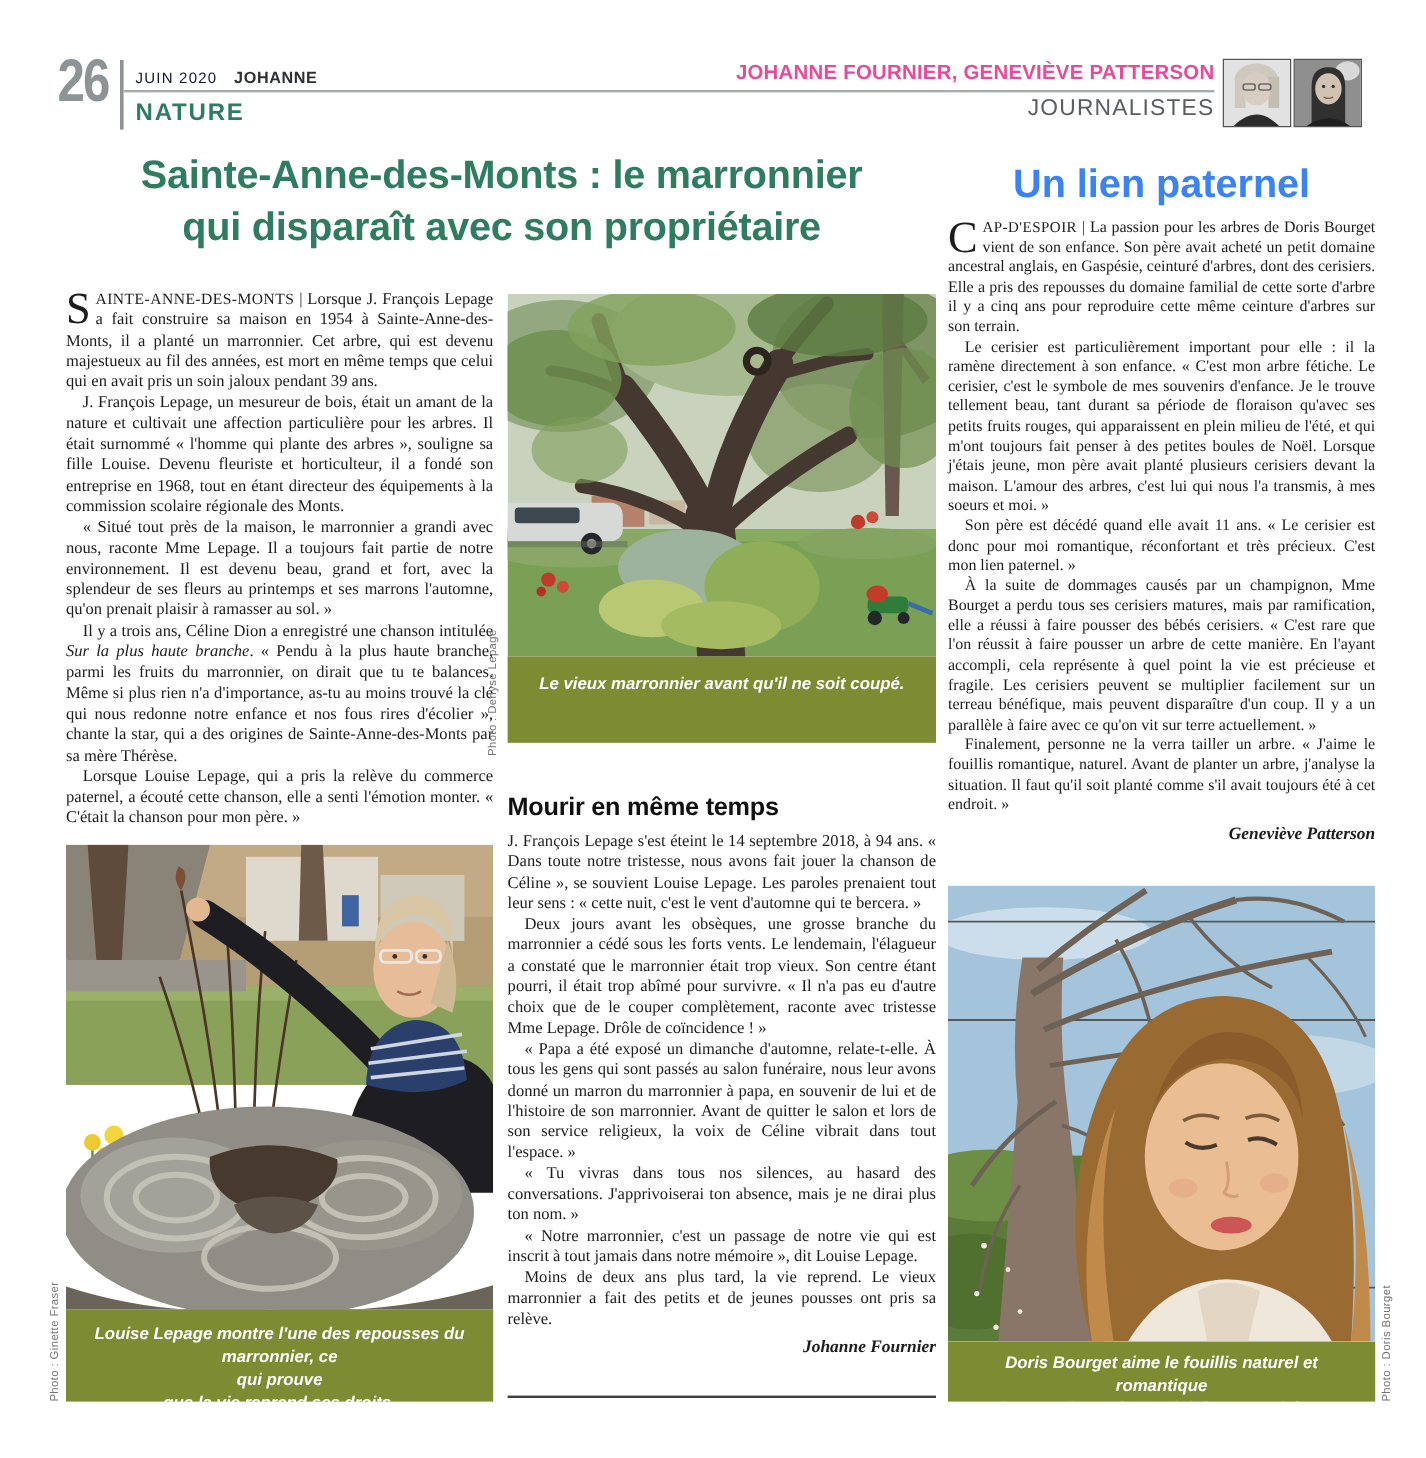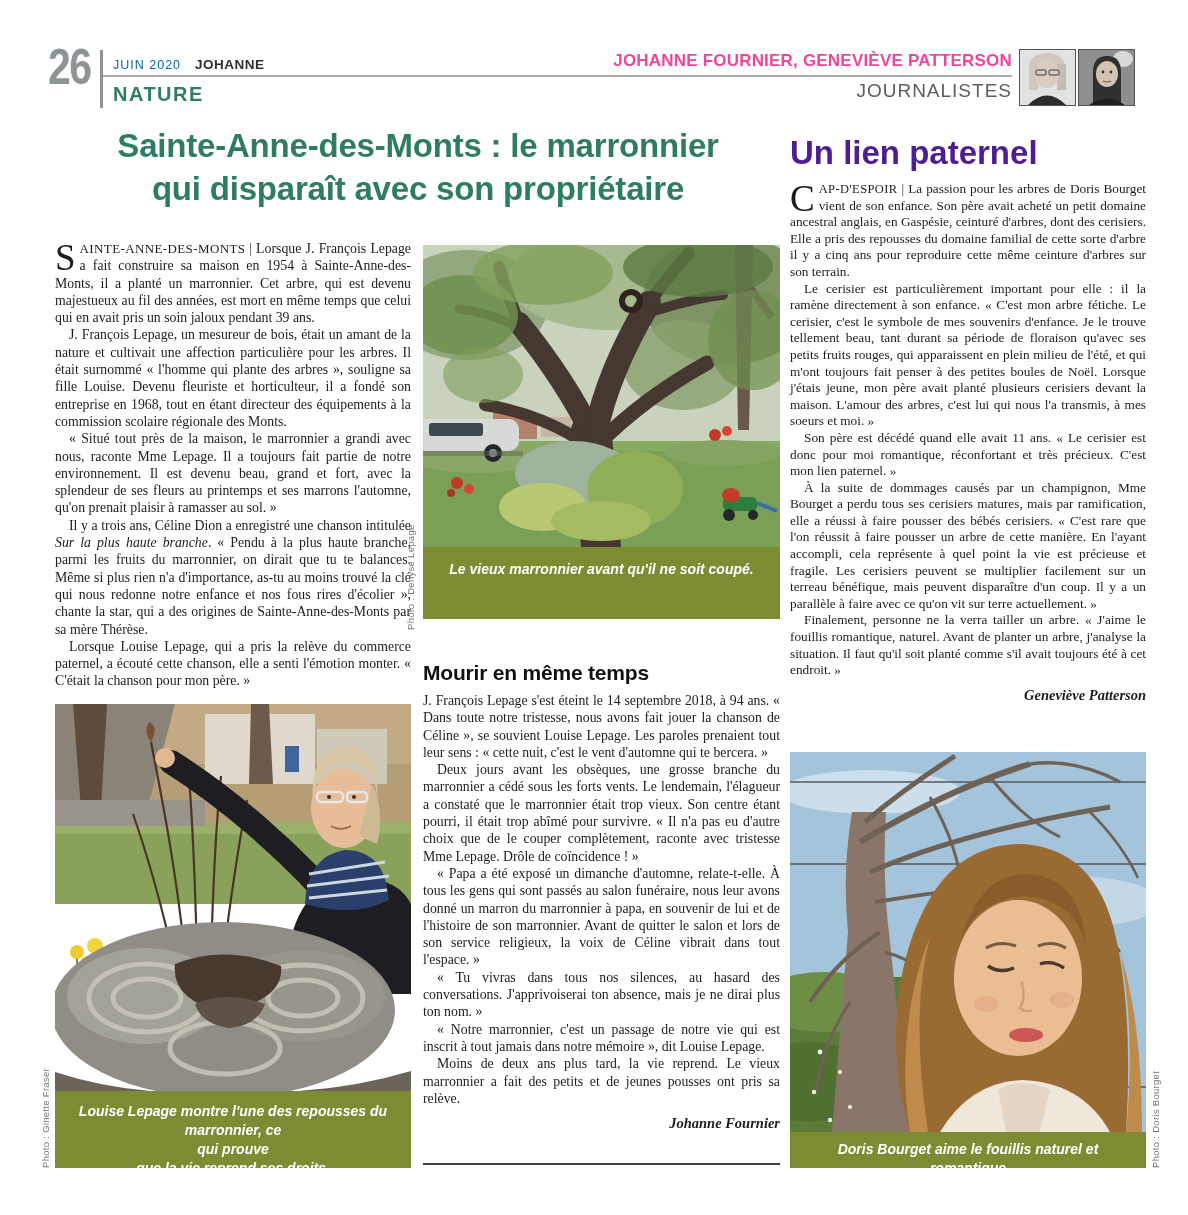--- a/index.html
+++ b/index.html
@@ -3,30 +3,30 @@
 <meta charset="utf-8">
 <style>
   html,body{margin:0;padding:0;background:#ffffff;}
   #page{position:relative;width:1188px;height:1215px;background:#fff;overflow:hidden;
         font-family:"Liberation Serif",serif;color:#1c1c1c;-webkit-hyphens:auto;hyphens:auto;}
   .abs{position:absolute;}
   
   .pagenum{left:48px;top:42px;font:bold 50px/1 "Liberation Sans",sans-serif;color:#8e9396;letter-spacing:-2px;transform:scaleX(.82);transform-origin:left top;}
   .vbar{left:100px;top:50px;width:3px;height:58px;background:#8e9396;}
   .issue-row{left:113px;top:57px;display:flex;gap:14px;align-items:baseline;font-family:"Liberation Sans",sans-serif;}
-  .issue-date{font-size:12.5px;color:#0369a1;letter-spacing:1px;}
+  .issue-date{font-size:12.5px;color:#0f172a;letter-spacing:1px;}
   .pub-name{font-size:13.5px;font-weight:bold;color:#2e3032;letter-spacing:.5px;}
   .hrule{left:103px;right:176px;top:75px;height:2px;background:#a8acb0;}
   .section-label{left:113px;top:83px;font:bold 20px "Liberation Sans",sans-serif;color:#2f7d60;letter-spacing:1.5px;}
   .journ-names{right:176px;top:51px;font:bold 17px "Liberation Sans",sans-serif;color:#ec4899;letter-spacing:.2px;}
   .journ-role{right:176px;top:80px;font:19px "Liberation Sans",sans-serif;color:#5a5e61;letter-spacing:1px;}
   .headshot{top:49px;width:57px;height:57px;border:1px solid #555;box-sizing:border-box;background:#ddd;}
   
   .main-title{left:55px;top:124px;width:726px;text-align:center;font:bold 33px/43px "Liberation Sans",sans-serif;color:#2f7d60;letter-spacing:-.2px;}
-  .col3-title{text-align:left;font:bold 33px/40px "Liberation Sans",sans-serif;color:#4c1d95;margin-bottom:8px;}
+  .col3-title{text-align:center;font:bold 33px/40px "Liberation Sans",sans-serif;color:#3b82f6;margin-bottom:8px;}
   
   .col{position:absolute;display:flex;flex-direction:column;}
   #col1{left:55px;top:240px;width:356px;height:928px;}
   #col2{left:423px;top:245px;width:357px;height:920px;}
   #col3{left:790px;top:133px;width:356px;height:1035px;}
   .body{font-size:13.8px;line-height:17.3px;text-align:justify;}
   .body p{margin:0;text-indent:14px;}
   .body p.nodent{text-indent:0;}
   #col3 .body{font-size:13.3px;line-height:16.6px;}
   .dropcap{float:left;font-size:37px;line-height:31px;padding:2px 4px 0 0;font-family:"Liberation Serif",serif;}
@@ -34,21 +34,21 @@
   .sep{padding:0 4px;color:#333;}
   .italic{font-style:italic;}
   .byline{text-align:right;font:bold italic 14.5px "Liberation Serif",serif;margin-top:8px;}
   .subhead{font:bold 21px "Liberation Sans",sans-serif;color:#101010;margin:42px 0 7px 0;letter-spacing:-.2px;}
   .end-rule{margin-top:auto;height:2px;background:#3f3f3f;}
   
   .photo{display:block;}
   .caption{background:#7d8b33;color:#fff;font:bold italic 14px/19px "Liberation Sans",sans-serif;text-align:center;box-sizing:border-box;}
   .cap-tree{height:72px;padding:13px 26px 0 26px;}
   .cap-stump{height:77px;padding:11px 10px 0 10px;}
-  .cap-portrait{height:36px;padding:8px 14px 0 14px;}
+  .cap-portrait{height:50px;padding:8px 14px 0 14px;}
   .photo-block{margin-top:auto;}
   .credit{position:absolute;writing-mode:vertical-rl;transform:rotate(180deg);font:9.5px "Liberation Sans",sans-serif;color:#757575;letter-spacing:.3px;white-space:nowrap;}
 </style>
 </head>
 <body>
 
 <div id="page">
 
   <div class="abs pagenum">26</div>
   <div class="abs vbar"></div>

